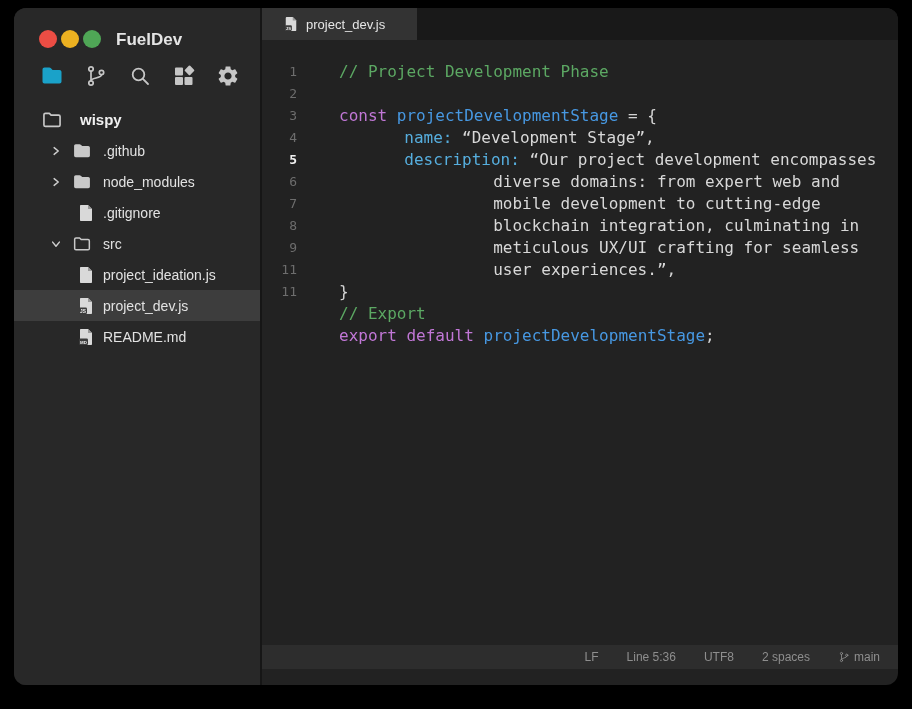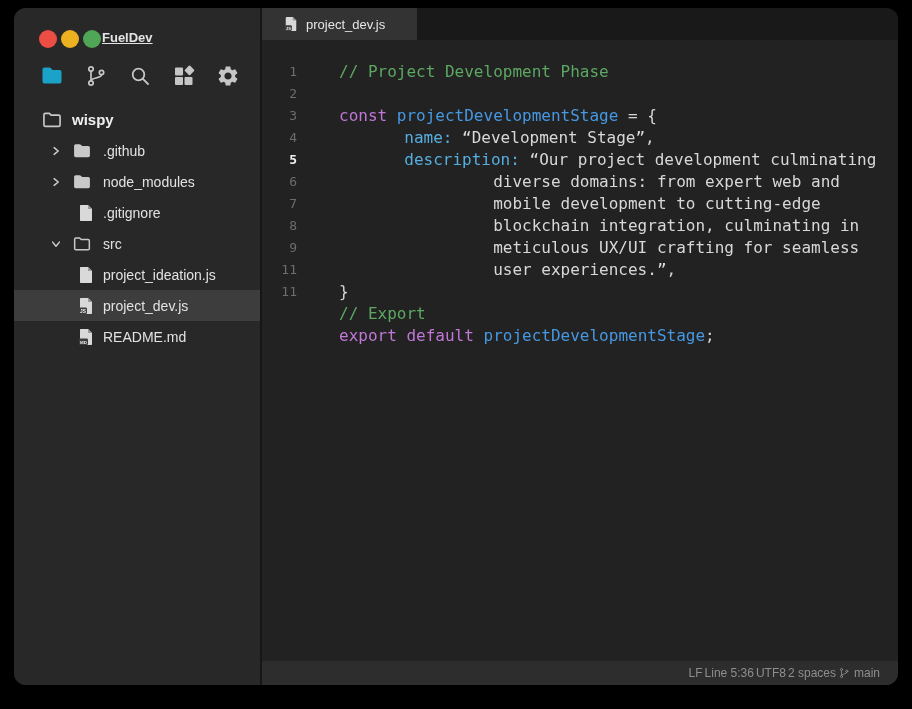--- a/index.html
+++ b/index.html
@@ -10,42 +10,42 @@
             background:var(--editor-bg); border-radius:12px; overflow:hidden;
             box-shadow:0 10px 40px rgba(0,0,0,.8); }
 
   
   .sidebar { position:absolute; left:0; top:0; bottom:0; width:248px;
              background:var(--window); border-right:2px solid var(--border); }
   .titlebar { position:relative; height:54px; }
   .traffic { position:absolute; left:25px; top:22px; display:flex; gap:4px; }
   .dot { width:18px; height:18px; border-radius:50%; }
   .dot.red{ background:var(--traffic-red);} .dot.yellow{ background:var(--traffic-yellow);} .dot.green{ background:var(--traffic-green);}
-  .app-title { position:absolute; left:88px; top:22px; font-size:13px; font-weight:700; color:var(--text);text-decoration:underline; }
+  .app-title { position:absolute; left:102px; top:22px; font-size:17px; font-weight:700; color:var(--text); }
 
   .toolbar { position:absolute; left:26px; top:56px; display:flex; gap:20px; }
   .tool { width:24px; height:24px; color:var(--icon-gray); cursor:pointer; }
   .tool.accent { color:var(--accent-folder); }
   .tool svg { width:24px; height:24px; display:block; }
 
   .tree { position:absolute; left:0; top:96px; right:0; }
   .row { height:31px; display:flex; align-items:center; color:#e2e2e2; font-size:14px; cursor:pointer; }
   .row.selected { background:var(--selection-bg); }
   .row .chev { width:12px; height:12px; margin-left:36px; color:#cfcfcf; flex:0 0 auto; }
   .row .chev svg { width:12px; height:12px; display:block; }
   .row .f-ico { width:20px; height:20px; margin-left:10px; color:#c9c9c9; flex:0 0 auto; }
   .row .f-ico svg { width:20px; height:20px; display:block; }
   .row .file-ico { width:16px; height:18px; margin-left:64px; flex:0 0 auto; }
   .row .file-ico svg { width:16px; height:18px; display:block; }
   .row .lbl { margin-left:11px; }
   .row.file-row .lbl { margin-left:9px; }
   .row.root { font-weight:700; font-size:15px; color:#f0f0f0; }
   .row.root .f-ico { margin-left:27px; width:22px; height:22px; }
   .row.root .f-ico svg { width:22px; height:22px; }
-  .row.root .lbl { margin-left:9px; }
+  .row.root .lbl { margin-left:17px; }
 
   
   .main { position:absolute; left:248px; right:0; top:0; bottom:0; }
   .tabstrip { position:absolute; left:0; right:0; top:0; height:32px; background:var(--tabstrip-bg); display:flex; }
   .tab { width:155px; height:32px; background:var(--tab-active-bg); display:flex; align-items:center;
          padding-left:22px; gap:8px; color:#e6e6e6; font-size:13px; cursor:pointer; }
   .tab .file-ico { width:14px; height:16px; }
   .tab .file-ico svg { width:14px; height:16px; display:block; }
 
   .editor { position:absolute; left:0; right:0; top:32px; bottom:24px; background:var(--editor-bg);
@@ -56,22 +56,22 @@
         font-size:13px; line-height:22px; }
   .ln.active { color:var(--gutter-active); font-weight:700; }
   .ct { padding-left:42px; }
   .tk-comment{ color:var(--syn-comment); }
   .tk-keyword{ color:var(--syn-keyword);margin-top:40px; }
   .tk-variable{ color:var(--syn-variable); }
   .tk-property{ color:var(--syn-property);margin-left:46px; }
   .tk-string{ color:var(--syn-string); }
   .tk-plain{ color:var(--syn-plain); }
 
-  .statusbar { position:absolute; left:0; right:0; bottom:0; height:24px; background:var(--statusbar-bg);
-               display:flex; align-items:center; justify-content:flex-end; gap:2px;
+  .statusbar { position:absolute; left:0; right:0; bottom:16px; height:24px; background:var(--statusbar-bg);
+               display:flex; align-items:center; justify-content:flex-end; gap:28px;
                padding-right:18px; color:var(--muted); font-size:12px; }
   .st-item { display:flex; align-items:center; gap:4px; cursor:pointer; }
   .st-item svg { width:12px; height:12px; display:block; }
 </style>
 </head>
 <body>
 
 <div class="window">
 
   <div class="sidebar">
@@ -221,21 +221,21 @@
             </svg>
           </span>
         <span>project_dev.js</span>
       </div>
     </div>
     <div class="editor" id="code">
         <div class="cl"><span class="ln">1</span><span class="ct"><span class="tk-comment">// Project Development Phase</span></span></div>
         <div class="cl"><span class="ln">2</span><span class="ct"></span></div>
         <div class="cl"><span class="ln">3</span><span class="ct"><span class="tk-keyword">const </span><span class="tk-variable">projectDevelopmentStage</span><span class="tk-plain"> = {</span></span></div>
         <div class="cl"><span class="ln">4</span><span class="ct"><span class="tk-plain">  </span><span class="tk-property">name:</span><span class="tk-plain"> </span><span class="tk-string">“Development Stage”</span><span class="tk-plain">,</span></span></div>
-        <div class="cl"><span class="ln active">5</span><span class="ct"><span class="tk-plain">  </span><span class="tk-property">description:</span><span class="tk-plain"> </span><span class="tk-string">“Our project development culminating</span></span></div>
+        <div class="cl"><span class="ln active">5</span><span class="ct"><span class="tk-plain">  </span><span class="tk-property">description:</span><span class="tk-plain"> </span><span class="tk-string">“Our project development encompasses</span></span></div>
         <div class="cl"><span class="ln">6</span><span class="ct"><span class="tk-string">                diverse domains: from expert web and</span></span></div>
         <div class="cl"><span class="ln">7</span><span class="ct"><span class="tk-string">                mobile development to cutting-edge</span></span></div>
         <div class="cl"><span class="ln">8</span><span class="ct"><span class="tk-string">                blockchain integration, culminating in</span></span></div>
         <div class="cl"><span class="ln">9</span><span class="ct"><span class="tk-string">                meticulous UX/UI crafting for seamless</span></span></div>
         <div class="cl"><span class="ln">11</span><span class="ct"><span class="tk-string">                user experiences.”</span><span class="tk-plain">,</span></span></div>
         <div class="cl"><span class="ln">11</span><span class="ct"><span class="tk-plain">}</span></span></div>
         <div class="cl"><span class="ln"></span><span class="ct"><span class="tk-comment">// Export</span></span></div>
         <div class="cl"><span class="ln"></span><span class="ct"><span class="tk-keyword">export</span><span class="tk-plain"> </span><span class="tk-keyword">default</span><span class="tk-plain"> </span><span class="tk-variable">projectDevelopmentStage</span><span class="tk-plain">;</span></span></div>
       </div>
     <div class="statusbar" id="statusbar">

